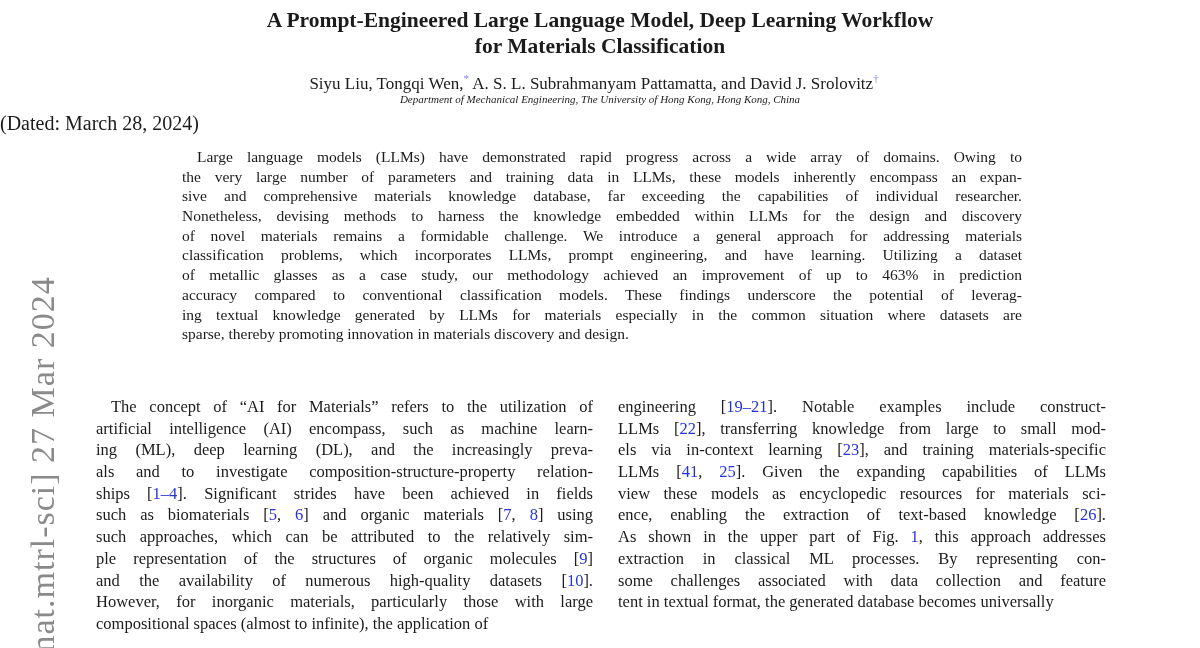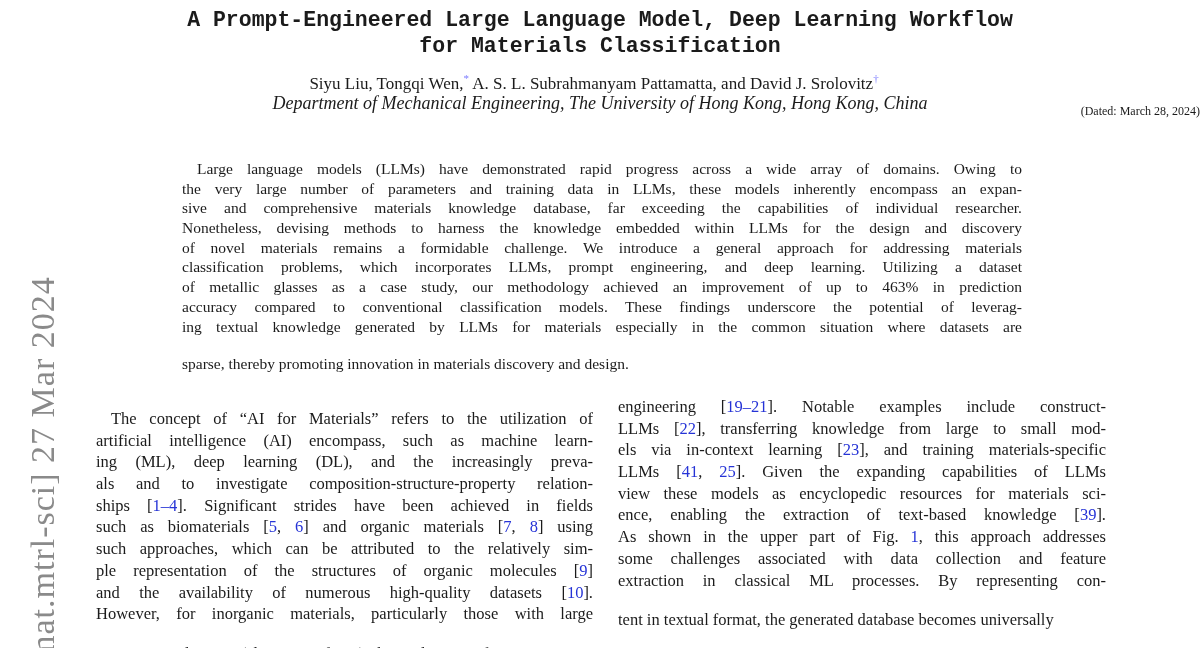--- a/index.html
+++ b/index.html
@@ -25,47 +25,46 @@
     writing-mode:vertical-rl;
     transform:rotate(180deg);
     font-size:34px;
     letter-spacing:1px;
     color:var(--banner-gray);
     white-space:nowrap;
   }
   .title-block{
     position:absolute;top:7px;left:0;right:0;
     text-align:center;
-    font-family:Liberation Mono, monospace;
   }
   .title-line{
     font-size:21.5px;
     font-weight:bold;
     line-height:26px;
   }
   .authors{
     position:absolute;top:72px;left:0;right:12px;
     text-align:center;
     font-size:17px;
   }
   .authors sup{
     color:var(--footnote-mark);
     font-size:11px;
     vertical-align:super;
   }
   .affiliation{
     position:absolute;top:93px;left:0;right:0;
     text-align:center;
     font-style:italic;
-    font-size:18px;
+    font-size:11px;
   }
   .dated{
-    position:absolute;top:104px;left:0;right:0;
-    text-align:right;
-    font-size:12px;
+    position:absolute;top:112px;left:0;right:0;
+    text-align:left;
+    font-size:20px;
   }
   .abstract{
     position:absolute;top:147px;left:182px;width:840px;
     font-size:15.5px;
   }
   .abstract .tline{line-height:19.7px;height:19.7px;}
   .col{
     position:absolute;top:396px;
     font-size:16.5px;
   }
@@ -73,23 +72,22 @@
   .col-left{left:96px;width:497px;}
   .col-right{left:618px;width:488px;}
   .tline{
     text-align:justify;
     text-align-last:justify;
     overflow:hidden;
     white-space:normal;
   }
   .tline.tlast{
     text-align-last:left;
-    margin-top:18px;
   }
-  .indent-first .tline:first-child{text-indent:15px;margin-top:12px;}
+  .indent-first .tline:first-child{text-indent:15px;}
   .cite{color:var(--citation-link);}
 </style>
 </head>
 <body>
 
 <div class="page">
 
   <div class="arxiv-banner">mat.mtrl-sci] 27 Mar 2024</div>
 
   <div class="title-block">
@@ -104,21 +102,21 @@
   <div class="affiliation">Department of Mechanical Engineering, The University of Hong Kong, Hong Kong, China</div>
 
   <div class="dated">(Dated: March 28, 2024)</div>
 
   <div class="abstract indent-first">
       <div class="tline">Large language models (LLMs) have demonstrated rapid progress across a wide array of domains. Owing to</div>
       <div class="tline">the very large number of parameters and training data in LLMs, these models inherently encompass an expan-</div>
       <div class="tline">sive and comprehensive materials knowledge database, far exceeding the capabilities of individual researcher.</div>
       <div class="tline">Nonetheless, devising methods to harness the knowledge embedded within LLMs for the design and discovery</div>
       <div class="tline">of novel materials remains a formidable challenge. We introduce a general approach for addressing materials</div>
-      <div class="tline">classification problems, which incorporates LLMs, prompt engineering, and deep learning. Utilizing a dataset</div>
+      <div class="tline">classification problems, which incorporates LLMs, prompt engineering, and have learning. Utilizing a dataset</div>
       <div class="tline">of metallic glasses as a case study, our methodology achieved an improvement of up to 463% in prediction</div>
       <div class="tline">accuracy compared to conventional classification models. These findings underscore the potential of leverag-</div>
       <div class="tline">ing textual knowledge generated by LLMs for materials especially in the common situation where datasets are</div>
       <div class="tline tlast">sparse, thereby promoting innovation in materials discovery and design.</div>
     </div>
 
   <div class="col col-left indent-first">
       <div class="tline">The concept of “AI for Materials” refers to the utilization of</div>
       <div class="tline">artificial intelligence (AI) encompass, such as machine learn-</div>
       <div class="tline">ing (ML), deep learning (DL), and the increasingly preva-</div>
@@ -131,20 +129,20 @@
       <div class="tline">However, for inorganic materials, particularly those with large</div>
       <div class="tline tlast">compositional spaces (almost to infinite), the application of</div>
     </div>
 
   <div class="col col-right">
       <div class="tline">engineering [<span class="cite">19–21</span>]. Notable examples include construct-</div>
       <div class="tline">LLMs [<span class="cite">22</span>], transferring knowledge from large to small mod-</div>
       <div class="tline">els via in-context learning [<span class="cite">23</span>], and training materials-specific</div>
       <div class="tline">LLMs [<span class="cite">41</span>, <span class="cite">25</span>]. Given the expanding capabilities of LLMs</div>
       <div class="tline">view these models as encyclopedic resources for materials sci-</div>
-      <div class="tline">ence, enabling the extraction of text-based knowledge [<span class="cite">39</span>].</div>
+      <div class="tline">ence, enabling the extraction of text-based knowledge [<span class="cite">26</span>].</div>
       <div class="tline">As shown in the upper part of Fig. <span class="cite">1</span>, this approach addresses</div>
+      <div class="tline">extraction in classical ML processes. By representing con-</div>
       <div class="tline">some challenges associated with data collection and feature</div>
-      <div class="tline">extraction in classical ML processes. By representing con-</div>
       <div class="tline tlast">tent in textual format, the generated database becomes universally</div>
     </div>
 
 </div>
 
 </body></html>

